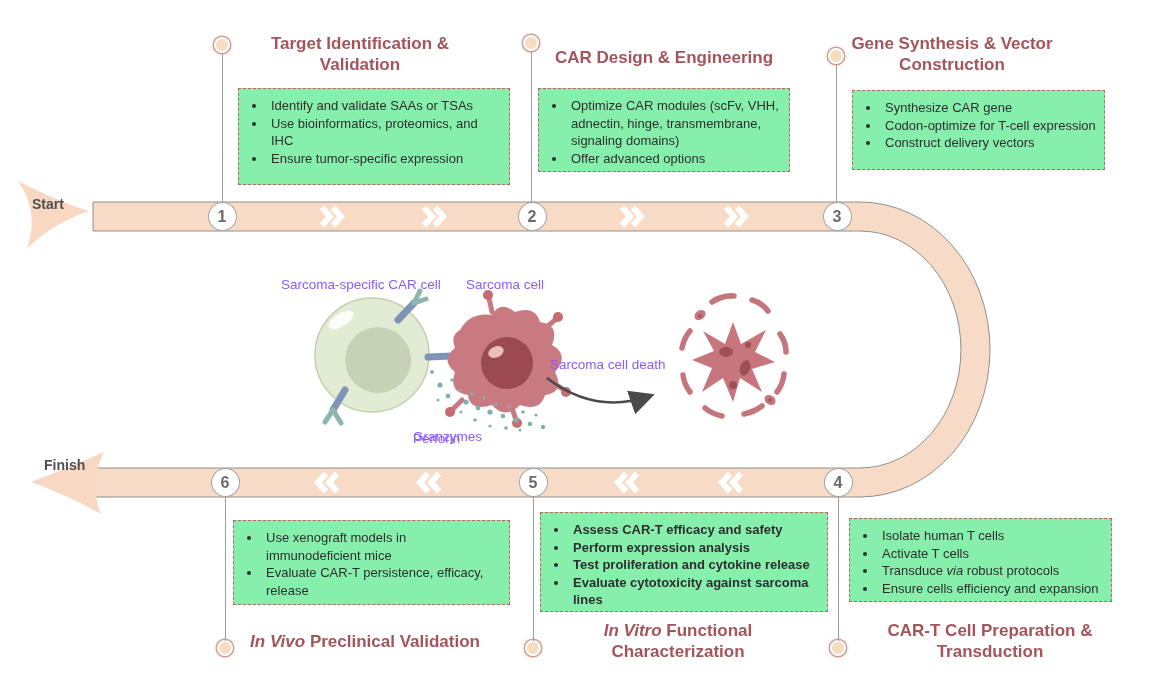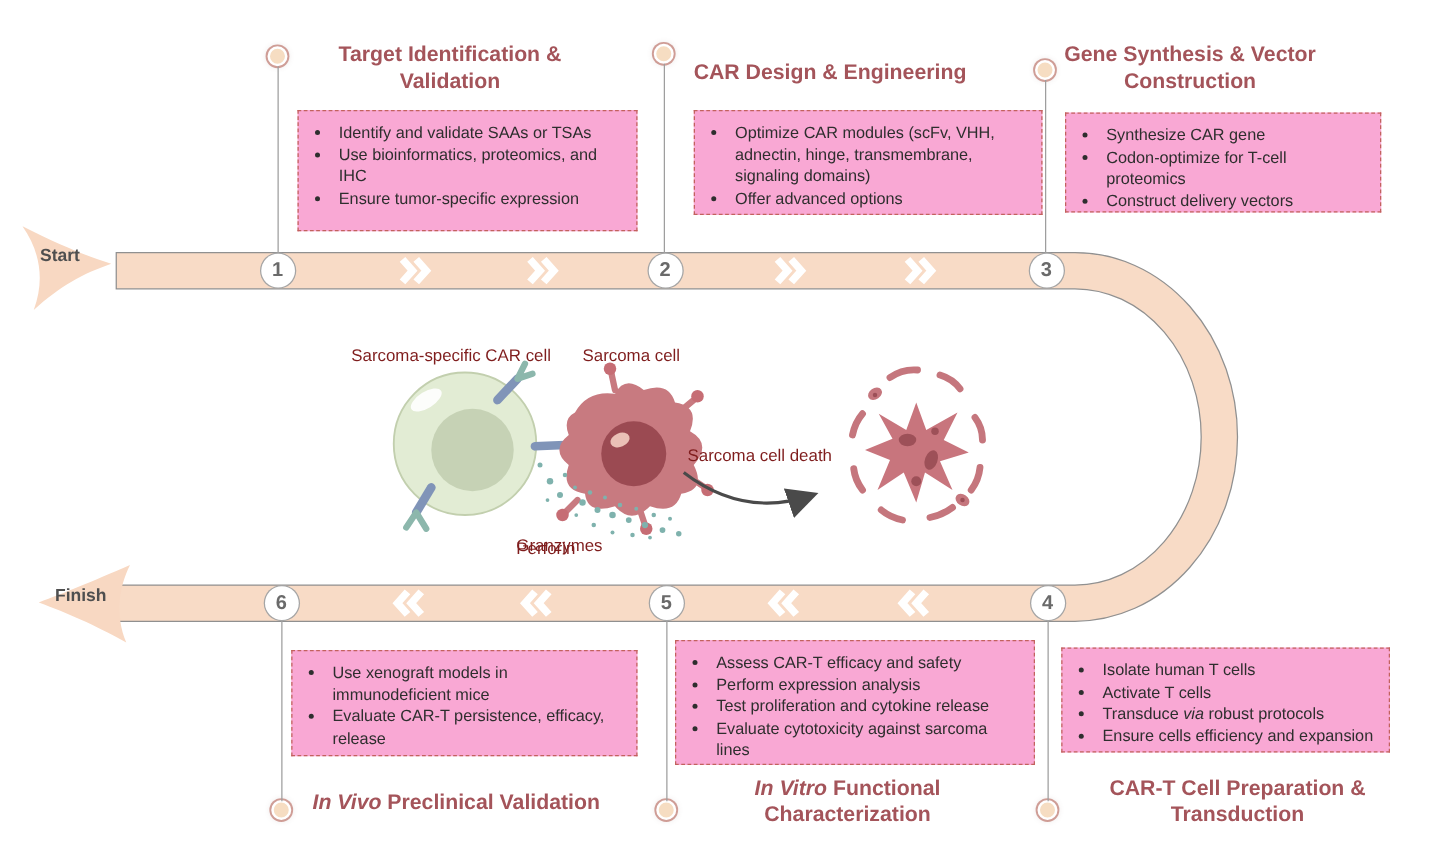--- a/index.html
+++ b/index.html
@@ -1,37 +1,37 @@
 <!DOCTYPE html>
 <html><head>
 <meta charset="utf-8">
 <style>
   html,body{margin:0;padding:0;background:#ffffff;}
   .canvas{
     position:relative;width:1151px;height:676px;background:#ffffff;overflow:hidden;
     font-family:"Liberation Sans","DejaVu Sans",sans-serif;
   }
   .layer{position:absolute;left:0;top:0;}
-  .lbl{position:absolute;color:#7f1d1d;font-size:13.5px;line-height:16px;}
+  .lbl{position:absolute;color:#8b5cf6;font-size:13.5px;line-height:16px;}
   .endcap{position:absolute;font-size:14px;font-weight:bold;color:#4f4f4f;}
   .step{position:absolute;left:0;top:0;width:0;height:0;}
   .step-title{position:absolute;color:#a4545a;font-weight:bold;font-size:17px;line-height:21px;text-align:center;}
   .conn{position:absolute;width:1.5px;background:#9e9e9e;}
   .marker{
     position:absolute;width:12px;height:12px;border-radius:50%;
     background:#f6ddc2;border:2px solid #ffffff;
     box-shadow:0 0 0 1.5px #cf9d96, 0 0 5px rgba(120,80,80,.25);
   }
   .num{
     position:absolute;width:27px;height:27px;border-radius:50%;background:#ffffff;
     box-shadow:0 0 0 1px #a5a5a5;color:#6a6a6a;font-weight:bold;font-size:16px;
     display:flex;align-items:center;justify-content:center;
   }
   .box{
-    position:absolute;border:1.5px dashed #c2625d;background:#f9a8d4;
+    position:absolute;border:1.5px dashed #c2625d;background:#86efac;
     box-sizing:border-box;padding:8px 8px 8px 4px;
   }
   .box ul{margin:0;padding-left:24px;}
   .box li{font-size:13px;line-height:17.5px;color:#2e2e2e;padding-left:4px;}
   i{font-style:italic;}
 </style>
 </head>
 <body>
 
 <div class="canvas">
@@ -161,21 +161,21 @@
         <path d="M682,348 Q684,338 690,331"></path>
       </g>
       <ellipse cx="700" cy="315" rx="6" ry="4.5" fill="#c5767d" transform="rotate(-35 700 315)"></ellipse>
       <ellipse cx="770" cy="400" rx="6" ry="4.5" fill="#c5767d" transform="rotate(35 770 400)"></ellipse>
       <circle cx="700" cy="316" r="1.8" fill="#9d5058"></circle>
       <circle cx="770" cy="400" r="1.8" fill="#9d5058"></circle>
     </g>
   </svg>
 
   <div class="endcap" style="left:32px;top:196px;">Start</div>
-  <div class="endcap" style="left:44px;top:468px;">Finish</div>
+  <div class="endcap" style="left:44px;top:457px;">Finish</div>
 
   <div class="lbl" style="left:281px;top:277px;">Sarcoma-specific CAR cell</div>
   <div class="lbl" style="left:466px;top:277px;">Sarcoma cell</div>
   <div class="lbl" style="left:550px;top:357px;">Sarcoma cell death</div>
   <div class="lbl" style="left:413px;top:429px;text-align:center;">Granzymes</div>
   <div class="lbl" style="left:413px;top:431px;">Perforin</div>
 
   <div class="step">
     <div class="marker" style="left:214px;top:37px;"></div>
     <div class="conn" style="left:221.5px;top:53px;height:150px;"></div>
@@ -188,37 +188,37 @@
           <li>Ensure tumor-specific expression</li>
         </ul>
       </div>
   </div>
 
   <div class="step">
     <div class="marker" style="left:523px;top:35px;"></div>
     <div class="conn" style="left:530.5px;top:51px;height:152px;"></div>
     <div class="step-title" style="left:534px;top:47px;width:260px;">CAR Design &amp; Engineering</div>
     <div class="num" style="left:518.5px;top:203px;">2</div>
-    <div class="box" style="left:555px;top:88px;width:279px;height:84px;">
+    <div class="box" style="left:538px;top:88px;width:252px;height:84px;">
         <ul>
           <li>Optimize CAR modules (scFv, VHH, adnectin, hinge, transmembrane, signaling domains)</li>
           <li>Offer advanced options</li>
         </ul>
       </div>
   </div>
 
   <div class="step">
     <div class="marker" style="left:828px;top:48px;"></div>
     <div class="conn" style="left:835.5px;top:64px;height:139px;"></div>
     <div class="step-title" style="left:842px;top:33px;width:220px;">Gene Synthesis &amp; Vector Construction</div>
     <div class="num" style="left:823.5px;top:203px;">3</div>
     <div class="box" style="left:852px;top:90px;width:253px;height:80px;">
         <ul>
           <li>Synthesize CAR gene</li>
-          <li>Codon-optimize for T-cell proteomics</li>
+          <li>Codon-optimize for T-cell expression</li>
           <li>Construct delivery vectors</li>
         </ul>
       </div>
   </div>
 
   <div class="step">
     <div class="marker" style="left:830px;top:640px;"></div>
     <div class="conn" style="left:837.5px;top:496px;height:145px;"></div>
     <div class="step-title" style="left:860px;top:620px;width:260px;">CAR-T Cell Preparation &amp; Transduction</div>
     <div class="num" style="left:824.5px;top:469px;">4</div>
@@ -230,21 +230,21 @@
           <li>Ensure cells efficiency and expansion</li>
         </ul>
       </div>
   </div>
 
   <div class="step">
     <div class="marker" style="left:525px;top:640px;"></div>
     <div class="conn" style="left:532.5px;top:496px;height:145px;"></div>
     <div class="step-title" style="left:578px;top:620px;width:200px;"><i>In Vitro</i> Functional Characterization</div>
     <div class="num" style="left:519.5px;top:469px;">5</div>
-    <div class="box" style="left:540px;top:512px;width:288px;height:100px;">
+    <div class="box" style="left:540px;top:512px;width:288px;height:100px;font-weight:bold;">
         <ul>
           <li>Assess CAR-T efficacy and safety</li>
           <li>Perform expression analysis</li>
           <li>Test proliferation and cytokine release</li>
           <li>Evaluate cytotoxicity against sarcoma lines</li>
         </ul>
       </div>
   </div>
 
   <div class="step">

